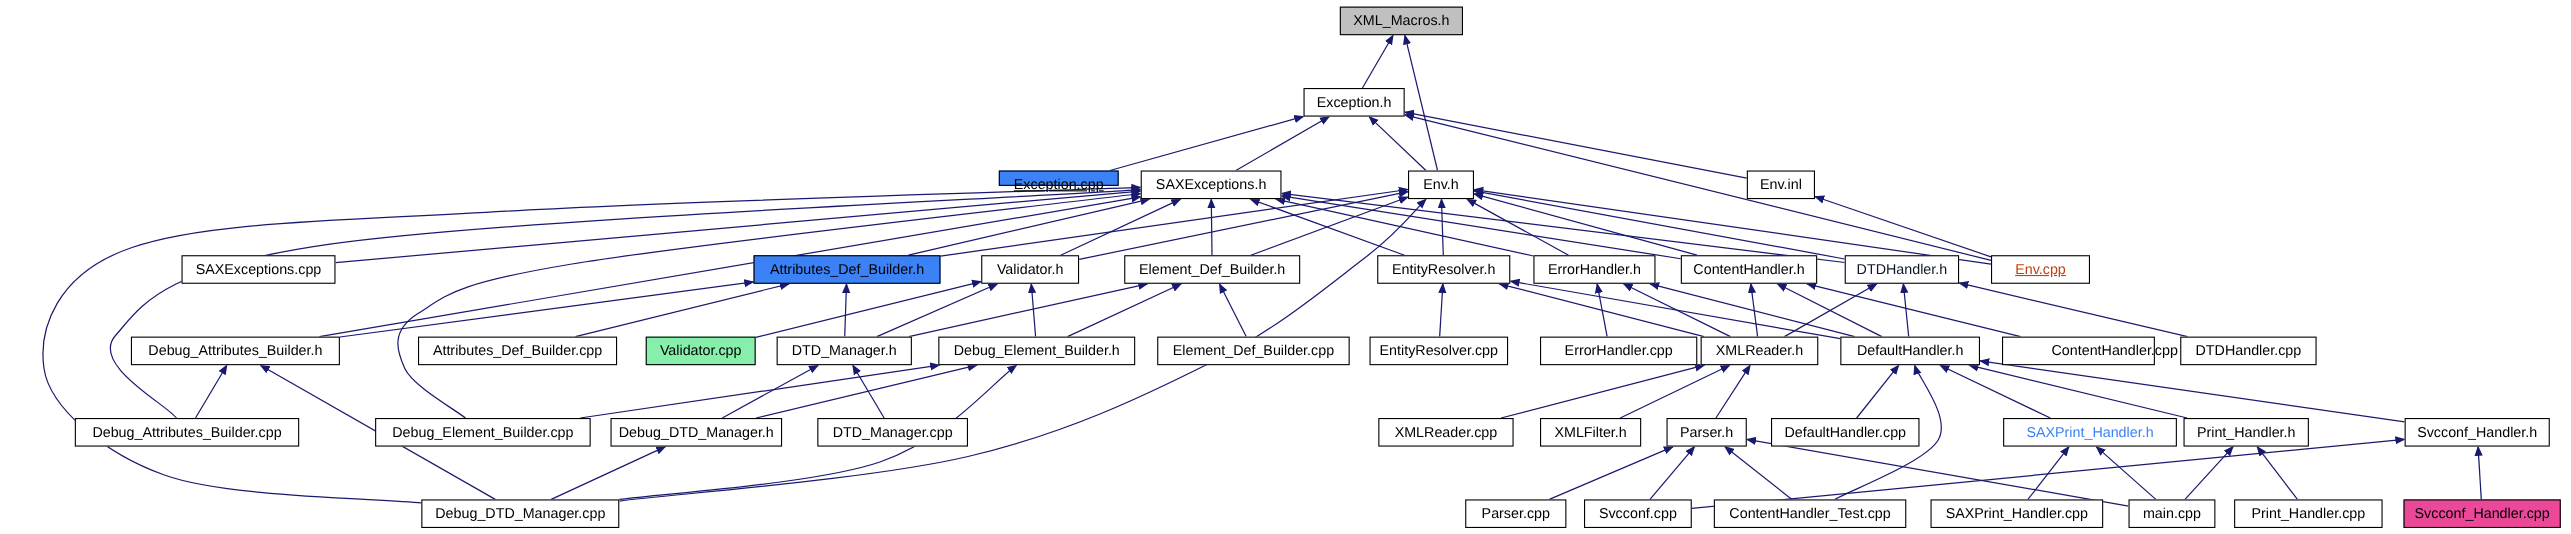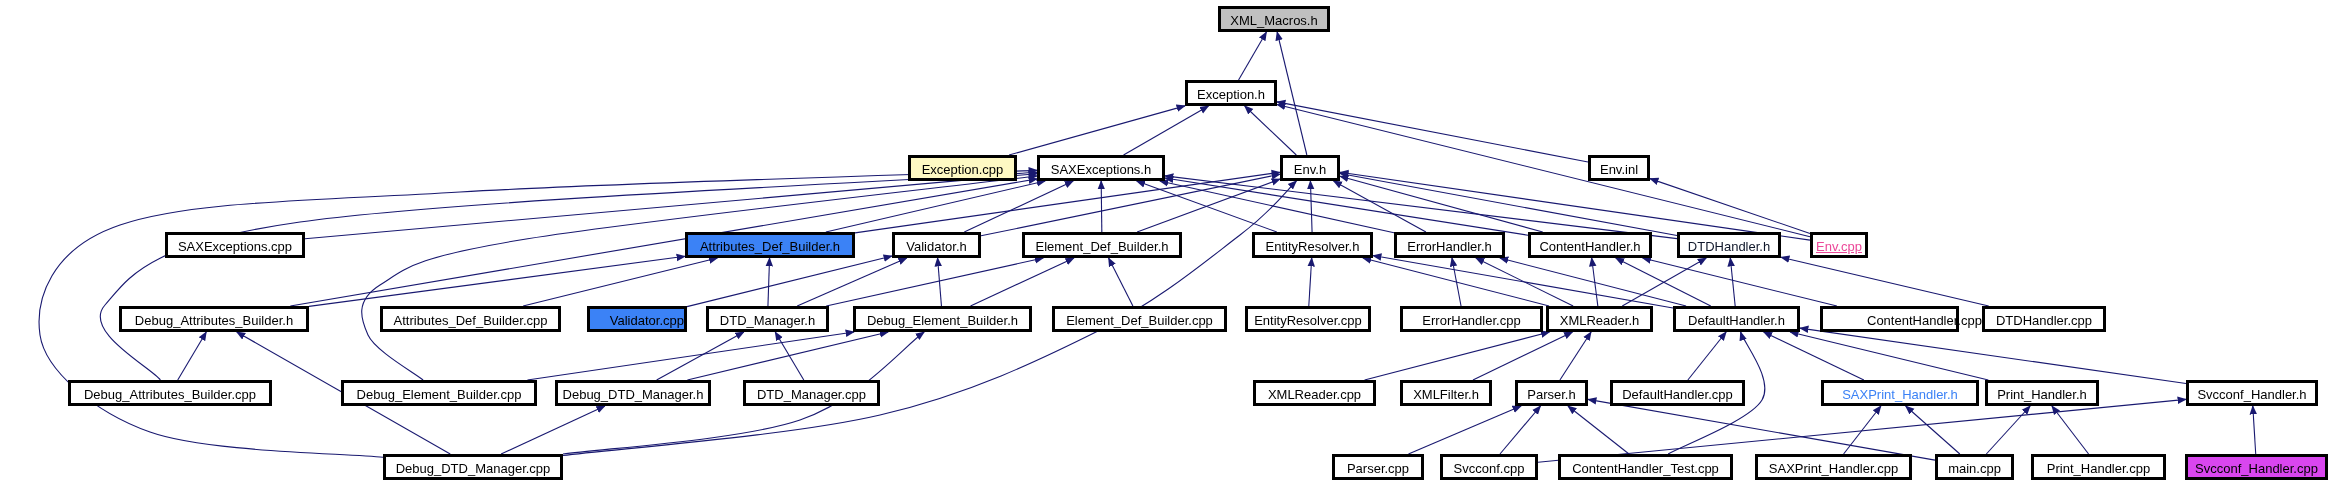--- a/index.html
+++ b/index.html
@@ -12,21 +12,21 @@
     overflow: hidden;
   }
   #edge-layer {
     position: absolute;
     left: 0; top: 0;
     z-index: 0;
   }
   .node {
     position: absolute;
     box-sizing: border-box;
-    border: 3px solid #14532d;
+    border: 1px solid #14532d;
     background: #ffffff;
     color: #000000;
     font-size: 13px;
     line-height: 24px;
     text-align: center;
     white-space: nowrap;
     z-index: 1;
     cursor: pointer;
   }
   .node.root {
@@ -116,36 +116,36 @@
       <path d="M1843.6013513513512,454 L1880.8986486486488,406" fill="none" stroke="#191970" stroke-width="1.1" marker-end="url(#arrow)"></path>
       <path d="M1959.831081081081,454 L1905.668918918919,406" fill="none" stroke="#191970" stroke-width="1.1" marker-end="url(#arrow)"></path>
       <path d="M2088.574324324324,454 L2051.925675675676,406" fill="none" stroke="#191970" stroke-width="1.1" marker-end="url(#arrow)"></path>
       <path d="M1986.3581081081081,454 L2030.1418918918919,406" fill="none" stroke="#191970" stroke-width="1.1" marker-end="url(#arrow)"></path>
       <path d="M2255.7094594594596,454 L2252.7905405405404,406" fill="none" stroke="#191970" stroke-width="1.1" marker-end="url(#arrow)"></path>
       <path d="M1538,462.2477064220183 L2186,399.40104849279163" fill="none" stroke="#191970" stroke-width="1.1" marker-end="url(#arrow)"></path>
     </svg>
   <div id="node-layer">
       <div class="node root" style="left: 1218px; top: 6px; width: 112px; height: 26px; background: rgb(192, 192, 192); border-color: rgb(0, 0, 0); color: rgb(0, 0, 0);">XML_Macros.h</div>
       <div class="node" style="left: 1185px; top: 80px; width: 92px; height: 26px; background: rgb(255, 255, 255); border-color: rgb(0, 0, 0); color: rgb(0, 0, 0);">Exception.h</div>
-      <div class="node" style="left: 908px; top: 155px; width: 109px; height: 26px; background: #fef9c3; border-color: rgb(0, 0, 0); color: rgb(0, 0, 0);">Exception.cpp</div>
+      <div class="node" style="left: 908px; top: 155px; width: 109px; height: 14px; background: #3b82f6; border-color: rgb(0, 0, 0); color: rgb(0, 0, 0); text-decoration: underline;">Exception.cpp</div>
       <div class="node" style="left: 1037px; top: 155px; width: 128px; height: 26px; background: rgb(255, 255, 255); border-color: rgb(0, 0, 0); color: rgb(0, 0, 0);">SAXExceptions.h</div>
       <div class="node" style="left: 1280px; top: 155px; width: 60px; height: 26px; background: rgb(255, 255, 255); border-color: rgb(0, 0, 0); color: rgb(0, 0, 0);">Env.h</div>
       <div class="node" style="left: 1588px; top: 155px; width: 62px; height: 26px; background: rgb(255, 255, 255); border-color: rgb(0, 0, 0); color: rgb(0, 0, 0);">Env.inl</div>
       <div class="node" style="left: 165px; top: 232px; width: 140px; height: 26px; background: rgb(255, 255, 255); border-color: rgb(0, 0, 0); color: rgb(0, 0, 0);">SAXExceptions.cpp</div>
       <div class="node" style="left: 685px; top: 232px; width: 170px; height: 26px; background: #3b82f6; border-color: rgb(0, 0, 0); color: rgb(0, 0, 0);">Attributes_Def_Builder.h</div>
       <div class="node" style="left: 892px; top: 232px; width: 89px; height: 26px; background: rgb(255, 255, 255); border-color: rgb(0, 0, 0); color: rgb(0, 0, 0);">Validator.h</div>
       <div class="node" style="left: 1022px; top: 232px; width: 160px; height: 26px; background: rgb(255, 255, 255); border-color: rgb(0, 0, 0); color: rgb(0, 0, 0);">Element_Def_Builder.h</div>
       <div class="node" style="left: 1252px; top: 232px; width: 121px; height: 26px; background: rgb(255, 255, 255); border-color: rgb(0, 0, 0); color: rgb(0, 0, 0);">EntityResolver.h</div>
       <div class="node" style="left: 1394px; top: 232px; width: 111px; height: 26px; background: rgb(255, 255, 255); border-color: rgb(0, 0, 0); color: rgb(0, 0, 0);">ErrorHandler.h</div>
       <div class="node" style="left: 1528px; top: 232px; width: 124px; height: 26px; background: rgb(255, 255, 255); border-color: rgb(0, 0, 0); color: rgb(0, 0, 0);">ContentHandler.h</div>
       <div class="node" style="left: 1677px; top: 232px; width: 104px; height: 26px; background: rgb(255, 255, 255); border-color: rgb(0, 0, 0); color: #0f172a;">DTDHandler.h</div>
-      <div class="node" style="left: 1810px; top: 232px; width: 58px; height: 26px; background: rgb(255, 255, 255); border-color: rgb(0, 0, 0); color: #ec4899; text-decoration: underline;">Env.cpp</div>
+      <div class="node" style="left: 1810px; top: 232px; width: 90px; height: 26px; background: rgb(255, 255, 255); border-color: rgb(0, 0, 0); color: #c2410c; text-decoration: underline;">Env.cpp</div>
       <div class="node" style="left: 119px; top: 306px; width: 190px; height: 26px; background: rgb(255, 255, 255); border-color: rgb(0, 0, 0); color: rgb(0, 0, 0);">Debug_Attributes_Builder.h</div>
       <div class="node" style="left: 380px; top: 306px; width: 181px; height: 26px; background: rgb(255, 255, 255); border-color: rgb(0, 0, 0); color: rgb(0, 0, 0);">Attributes_Def_Builder.cpp</div>
-      <div class="node" style="left: 587px; top: 306px; width: 100px; height: 26px; background: #3b82f6; border-color: rgb(0, 0, 0); color: rgb(0, 0, 0); text-align: right;">Validator.cpp</div>
+      <div class="node" style="left: 587px; top: 306px; width: 100px; height: 26px; background: #86efac; border-color: rgb(0, 0, 0); color: rgb(0, 0, 0);">Validator.cpp</div>
       <div class="node" style="left: 706px; top: 306px; width: 123px; height: 26px; background: rgb(255, 255, 255); border-color: rgb(0, 0, 0); color: rgb(0, 0, 0);">DTD_Manager.h</div>
       <div class="node" style="left: 853px; top: 306px; width: 179px; height: 26px; background: rgb(255, 255, 255); border-color: rgb(0, 0, 0); color: rgb(0, 0, 0);">Debug_Element_Builder.h</div>
       <div class="node" style="left: 1052px; top: 306px; width: 175px; height: 26px; background: rgb(255, 255, 255); border-color: rgb(0, 0, 0); color: rgb(0, 0, 0);">Element_Def_Builder.cpp</div>
       <div class="node" style="left: 1245px; top: 306px; width: 126px; height: 26px; background: rgb(255, 255, 255); border-color: rgb(0, 0, 0); color: rgb(0, 0, 0);">EntityResolver.cpp</div>
       <div class="node" style="left: 1400px; top: 306px; width: 143px; height: 26px; background: rgb(255, 255, 255); border-color: rgb(0, 0, 0); color: rgb(0, 0, 0);">ErrorHandler.cpp</div>
       <div class="node" style="left: 1546px; top: 306px; width: 107px; height: 26px; background: rgb(255, 255, 255); border-color: rgb(0, 0, 0); color: rgb(0, 0, 0);">XMLReader.h</div>
       <div class="node" style="left: 1673px; top: 306px; width: 127px; height: 26px; background: rgb(255, 255, 255); border-color: rgb(0, 0, 0); color: rgb(0, 0, 0);">DefaultHandler.h</div>
       <div class="node" style="left: 1820px; top: 306px; width: 139px; height: 26px; background: rgb(255, 255, 255); border-color: rgb(0, 0, 0); color: rgb(0, 0, 0); padding-left: 44px;">ContentHandler.cpp</div>
       <div class="node" style="left: 1982px; top: 306px; width: 124px; height: 26px; background: rgb(255, 255, 255); border-color: rgb(0, 0, 0); color: rgb(0, 0, 0);">DTDHandler.cpp</div>
       <div class="node" style="left: 68px; top: 380px; width: 204px; height: 26px; background: rgb(255, 255, 255); border-color: rgb(0, 0, 0); color: rgb(0, 0, 0);">Debug_Attributes_Builder.cpp</div>
@@ -159,15 +159,15 @@
       <div class="node" style="left: 1821px; top: 380px; width: 158px; height: 26px; background: rgb(255, 255, 255); border-color: rgb(0, 0, 0); color: #3b82f6;">SAXPrint_Handler.h</div>
       <div class="node" style="left: 1985px; top: 380px; width: 114px; height: 26px; background: rgb(255, 255, 255); border-color: rgb(0, 0, 0); color: rgb(0, 0, 0);">Print_Handler.h</div>
       <div class="node" style="left: 2186px; top: 380px; width: 132px; height: 26px; background: rgb(255, 255, 255); border-color: rgb(0, 0, 0); color: rgb(0, 0, 0);">Svcconf_Handler.h</div>
       <div class="node" style="left: 383px; top: 454px; width: 180px; height: 26px; background: rgb(255, 255, 255); border-color: rgb(0, 0, 0); color: rgb(0, 0, 0);">Debug_DTD_Manager.cpp</div>
       <div class="node" style="left: 1332px; top: 454px; width: 92px; height: 26px; background: rgb(255, 255, 255); border-color: rgb(0, 0, 0); color: rgb(0, 0, 0);">Parser.cpp</div>
       <div class="node" style="left: 1440px; top: 454px; width: 98px; height: 26px; background: rgb(255, 255, 255); border-color: rgb(0, 0, 0); color: rgb(0, 0, 0);">Svcconf.cpp</div>
       <div class="node" style="left: 1558px; top: 454px; width: 175px; height: 26px; background: rgb(255, 255, 255); border-color: rgb(0, 0, 0); color: rgb(0, 0, 0);">ContentHandler_Test.cpp</div>
       <div class="node" style="left: 1755px; top: 454px; width: 157px; height: 26px; background: rgb(255, 255, 255); border-color: rgb(0, 0, 0); color: rgb(0, 0, 0);">SAXPrint_Handler.cpp</div>
       <div class="node" style="left: 1935px; top: 454px; width: 79px; height: 26px; background: rgb(255, 255, 255); border-color: rgb(0, 0, 0); color: rgb(0, 0, 0);">main.cpp</div>
       <div class="node" style="left: 2031px; top: 454px; width: 135px; height: 26px; background: rgb(255, 255, 255); border-color: rgb(0, 0, 0); color: rgb(0, 0, 0);">Print_Handler.cpp</div>
-      <div class="node" style="left: 2185px; top: 454px; width: 143px; height: 26px; background: #d946ef; border-color: rgb(0, 0, 0); color: rgb(0, 0, 0);">Svcconf_Handler.cpp</div>
+      <div class="node" style="left: 2185px; top: 454px; width: 143px; height: 26px; background: #ec4899; border-color: rgb(0, 0, 0); color: rgb(0, 0, 0);">Svcconf_Handler.cpp</div>
     </div>
 </div>
 
 </body></html>

